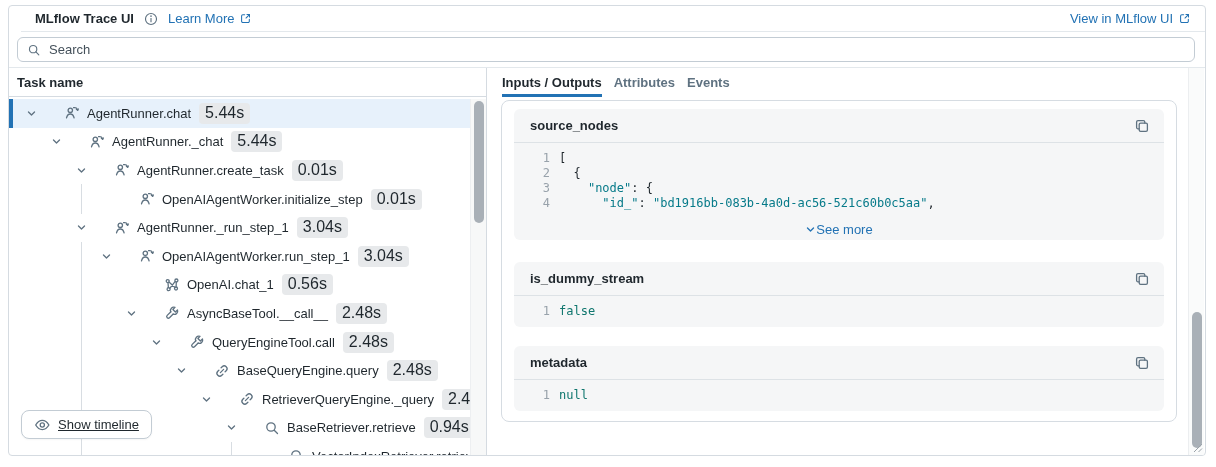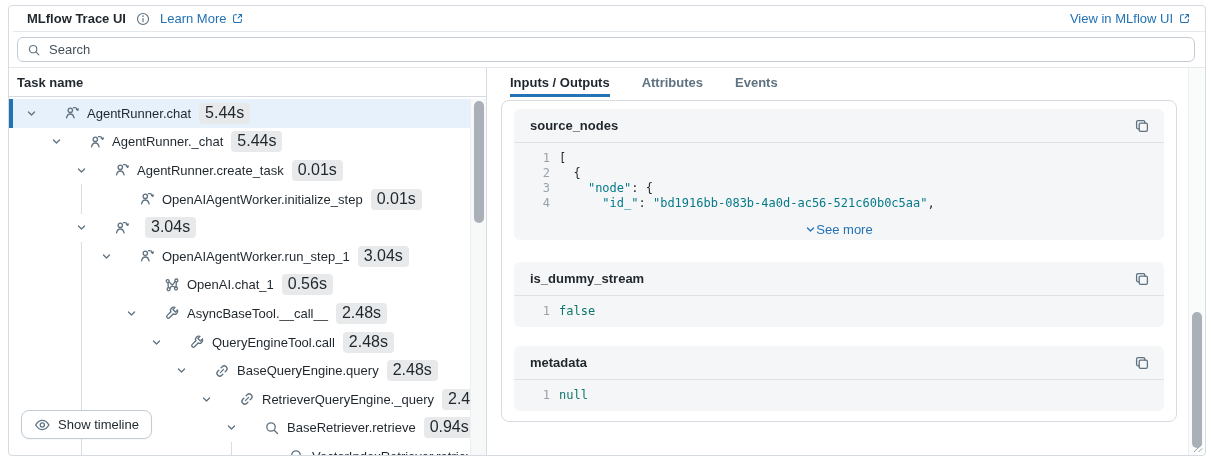--- a/index.html
+++ b/index.html
@@ -1,21 +1,21 @@
 <!DOCTYPE html>
 <html><head>
 <meta charset="utf-8">
 <style>
   html,body{margin:0;padding:0;background:#fff;width:1216px;height:467px;
     font-family:"Liberation Sans",sans-serif;color:#1F272D;}
   *{box-sizing:border-box;}
   .widget{position:absolute;left:8px;top:5px;width:1198px;height:451px;
     border:1px solid #D5DBE1;border-radius:4px;background:#fff;overflow:hidden;font-size:13px;}
   
-  .hdr{position:absolute;left:4px;top:0;right:0;height:26px;border-bottom:1px solid #E3E8EC;
+  .hdr{position:absolute;left:12px;top:0;right:0;height:26px;border-bottom:1px solid #E3E8EC;
     display:flex;align-items:center;padding:0 14px;text-align:right;}
   .hdr-title{font-weight:bold;font-size:13px;}
   .icon{display:inline-flex;align-items:center;justify-content:center;color:#5F7281;}
   .link{color:#2272B4;cursor:pointer;display:inline-flex;align-items:center;gap:5px;}
   .hdr .icon.info{margin:0 10px 0 10px;}
   .spacer{flex:1;}
   
   .searchbox{position:absolute;left:8px;right:10px;top:31px;height:25px;border:1px solid #C3CCD4;
     border-radius:6px;display:flex;align-items:center;padding:0 9px;gap:8px;background:#fff;}
   .searchbox input{border:none;outline:none;flex:1;font-size:13px;font-family:"Liberation Sans",sans-serif;
@@ -35,24 +35,24 @@
   .ticon{width:16px;height:16px;flex:none;display:inline-flex;align-items:center;justify-content:center;
     color:#5F7281;margin-right:7px;}
   .tlabel{white-space:nowrap;}
   .badge{margin-left:8px;background:#E7E9EB;border-radius:4px;padding:1px 6px 2px;font-size:16px;
     white-space:nowrap;color:#1F272D;}
   .guide{position:absolute;width:1px;background:#D8DDE2;}
   .lsb-track{position:absolute;right:0;top:31px;bottom:0;width:16px;background:#F7F8F8;border-left:1px solid #EDEFF1;}
   .lsb-thumb{position:absolute;left:3px;top:2px;width:10px;height:122px;border-radius:5px;background:#A9B0B7;cursor:pointer;}
   .timeline-btn{position:absolute;left:12px;bottom:16px;height:29px;background:#fff;border:1px solid #C3CCD4;
     border-radius:8px;display:flex;align-items:center;gap:8px;padding:0 12px;cursor:pointer;z-index:5;
-    font-size:13px;box-shadow:0 1px 2px rgba(0,0,0,.04);}
+    font-size:13px;box-shadow:0 1px 2px rgba(0,0,0,.04);text-decoration:underline;}
   
   .right{position:absolute;left:479px;top:0;right:0;bottom:0;overflow:hidden;}
-  .tabs{display:flex;gap:32px;padding-left:14px;height:29px;align-items:stretch;margin-left:8px;}
+  .tabs{display:flex;gap:12px;padding-left:14px;height:29px;align-items:stretch;}
   .tab{display:flex;align-items:center;border-bottom:3px solid transparent;color:#5F7281;
     font-weight:bold;cursor:pointer;padding-top:2px;}
   .tab.active{color:#1F272D;border-bottom-color:#2272B4;}
   .card{position:absolute;left:13px;top:32px;width:676px;height:322px;border:1px solid #D6DCE2;
     border-radius:8px;background:#fff;padding:8px 12px;overflow:hidden;}
   .sec{background:#F5F6F7;border-radius:6px;overflow:hidden;}
   .sec + .sec{margin-top:0;}
   .sec-h{height:34px;display:flex;align-items:center;padding:0 14px 0 16px;border-bottom:1px solid #DDE2E6;}
   .sec-title{font-weight:bold;}
   .copy-btn{margin-left:auto;display:inline-flex;color:#5F7281;cursor:pointer;}
@@ -195,20 +195,21 @@
               </svg>
             </span>
             <span class="ticon">
               <svg width="16" height="16" viewBox="0 0 16 16" fill="none" stroke="currentColor" stroke-width="1.3" stroke-linecap="round" stroke-linejoin="round">
                 <circle cx="6.3" cy="5.3" r="2.2"></circle>
                 <path d="M2.5 12.9c.6-2.5 2-3.9 3.8-3.9s3.2 1.4 3.8 3.9"></path>
                 <path d="M9.6 2.7c2-.6 3.8.6 4 2.5"></path>
                 <path d="M12.4 4.3l1.2 1 .8-1.3"></path>
               </svg>
             </span>
+            <span class="tlabel">AgentRunner._run_step_1</span>
             <span class="badge">3.04s</span>
           </div>
           <div class="trow" style="padding-left: 89px;">
             <span class="chv">
               <svg width="11" height="11" viewBox="0 0 16 16" fill="none" stroke="currentColor" stroke-width="1.9" stroke-linecap="round" stroke-linejoin="round">
                 <path d="M3.6 5.9 8 10.3l4.4-4.4"></path>
               </svg>
             </span>
             <span class="ticon">
               <svg width="16" height="16" viewBox="0 0 16 16" fill="none" stroke="currentColor" stroke-width="1.3" stroke-linecap="round" stroke-linejoin="round">

